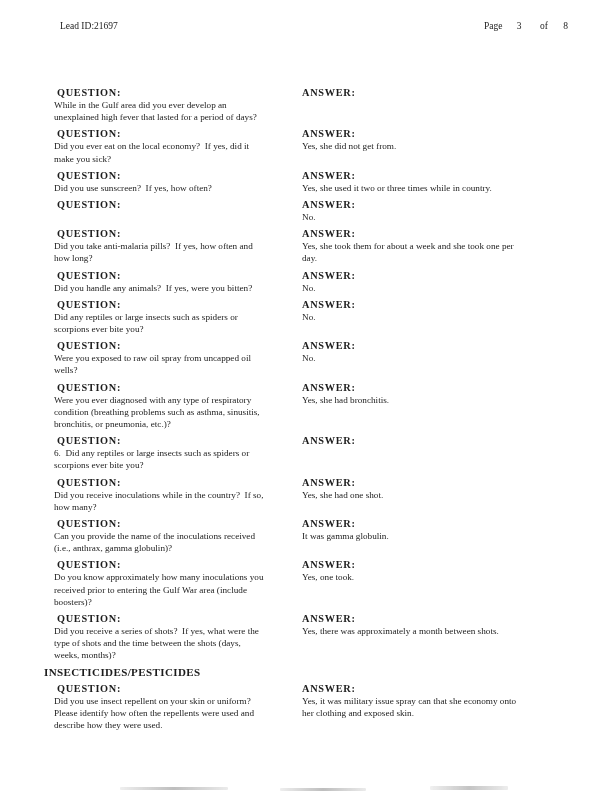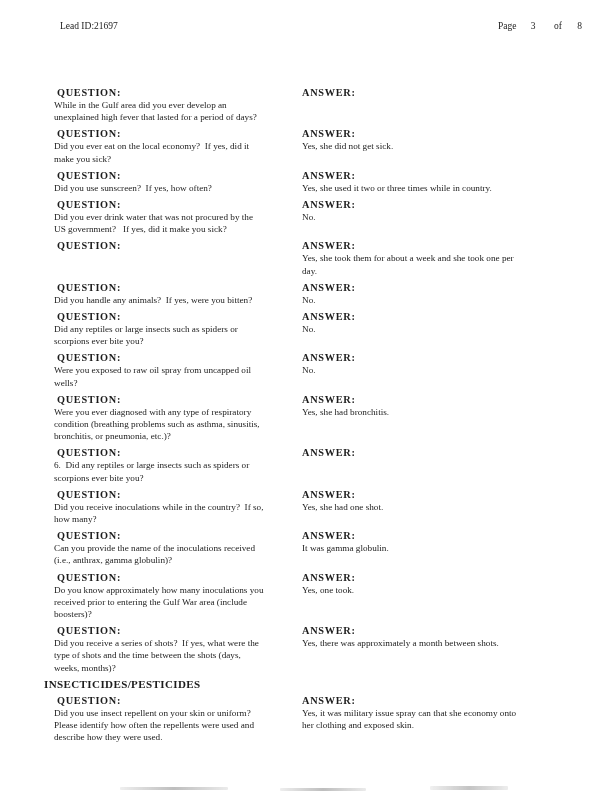--- a/index.html
+++ b/index.html
@@ -6,21 +6,21 @@
   .page{
     position:relative;
     width:612px;height:792px;
     margin:0 auto;
     background:#ffffff;
     font-family:"Liberation Serif","DejaVu Serif",serif;
     color:#1c1c1c;
     overflow:hidden;
   }
   .hdr{
-    position:absolute;top:21px;left:60px;right:30px;
+    position:absolute;top:21px;left:60px;right:44px;
     display:flex;justify-content:space-between;
     font-size:9.5px;
   }
   .hdr-right span{display:inline-block;margin-left:16px;}
   .hdr-right .gap1{margin-left:12px;}
   .hdr-right .gap2{margin-left:13px;}
   .content{
     position:absolute;top:86px;left:54px;width:524px;
   }
   .qa-row{display:flex;margin-bottom:4px;}
@@ -87,50 +87,50 @@
   </div>
 
   <div class="qa-row">
     <div class="q-col">
       <div class="q-label">QUESTION:</div>
       <div class="q-text">Did you ever eat on the local economy?  If yes, did it
 make you sick?</div>
     </div>
     <div class="a-col">
       <div class="a-label">ANSWER:</div>
-      <div class="a-text">Yes, she did not get sick.</div>
+      <div class="a-text">Yes, she did not get from.</div>
     </div>
   </div>
 
   <div class="qa-row">
     <div class="q-col">
       <div class="q-label">QUESTION:</div>
       <div class="q-text">Did you use sunscreen?  If yes, how often?</div>
     </div>
     <div class="a-col">
       <div class="a-label">ANSWER:</div>
       <div class="a-text">Yes, she used it two or three times while in country.</div>
     </div>
   </div>
 
   <div class="qa-row">
     <div class="q-col">
       <div class="q-label">QUESTION:</div>
-      <div class="q-text">Did you ever drink water that was not procured by the
-US government?   If yes, did it make you sick?</div>
-    </div>
-    <div class="a-col">
-      <div class="a-label">ANSWER:</div>
-      <div class="a-text">No.</div>
-    </div>
-  </div>
-
-  <div class="qa-row">
-    <div class="q-col">
-      <div class="q-label">QUESTION:</div>
+    </div>
+    <div class="a-col">
+      <div class="a-label">ANSWER:</div>
+      <div class="a-text">No.</div>
+    </div>
+  </div>
+
+  <div class="qa-row">
+    <div class="q-col">
+      <div class="q-label">QUESTION:</div>
+      <div class="q-text">Did you take anti-malaria pills?  If yes, how often and
+how long?</div>
     </div>
     <div class="a-col">
       <div class="a-label">ANSWER:</div>
       <div class="a-text">Yes, she took them for about a week and she took one per
 day.</div>
     </div>
   </div>
 
   <div class="qa-row">
     <div class="q-col">

